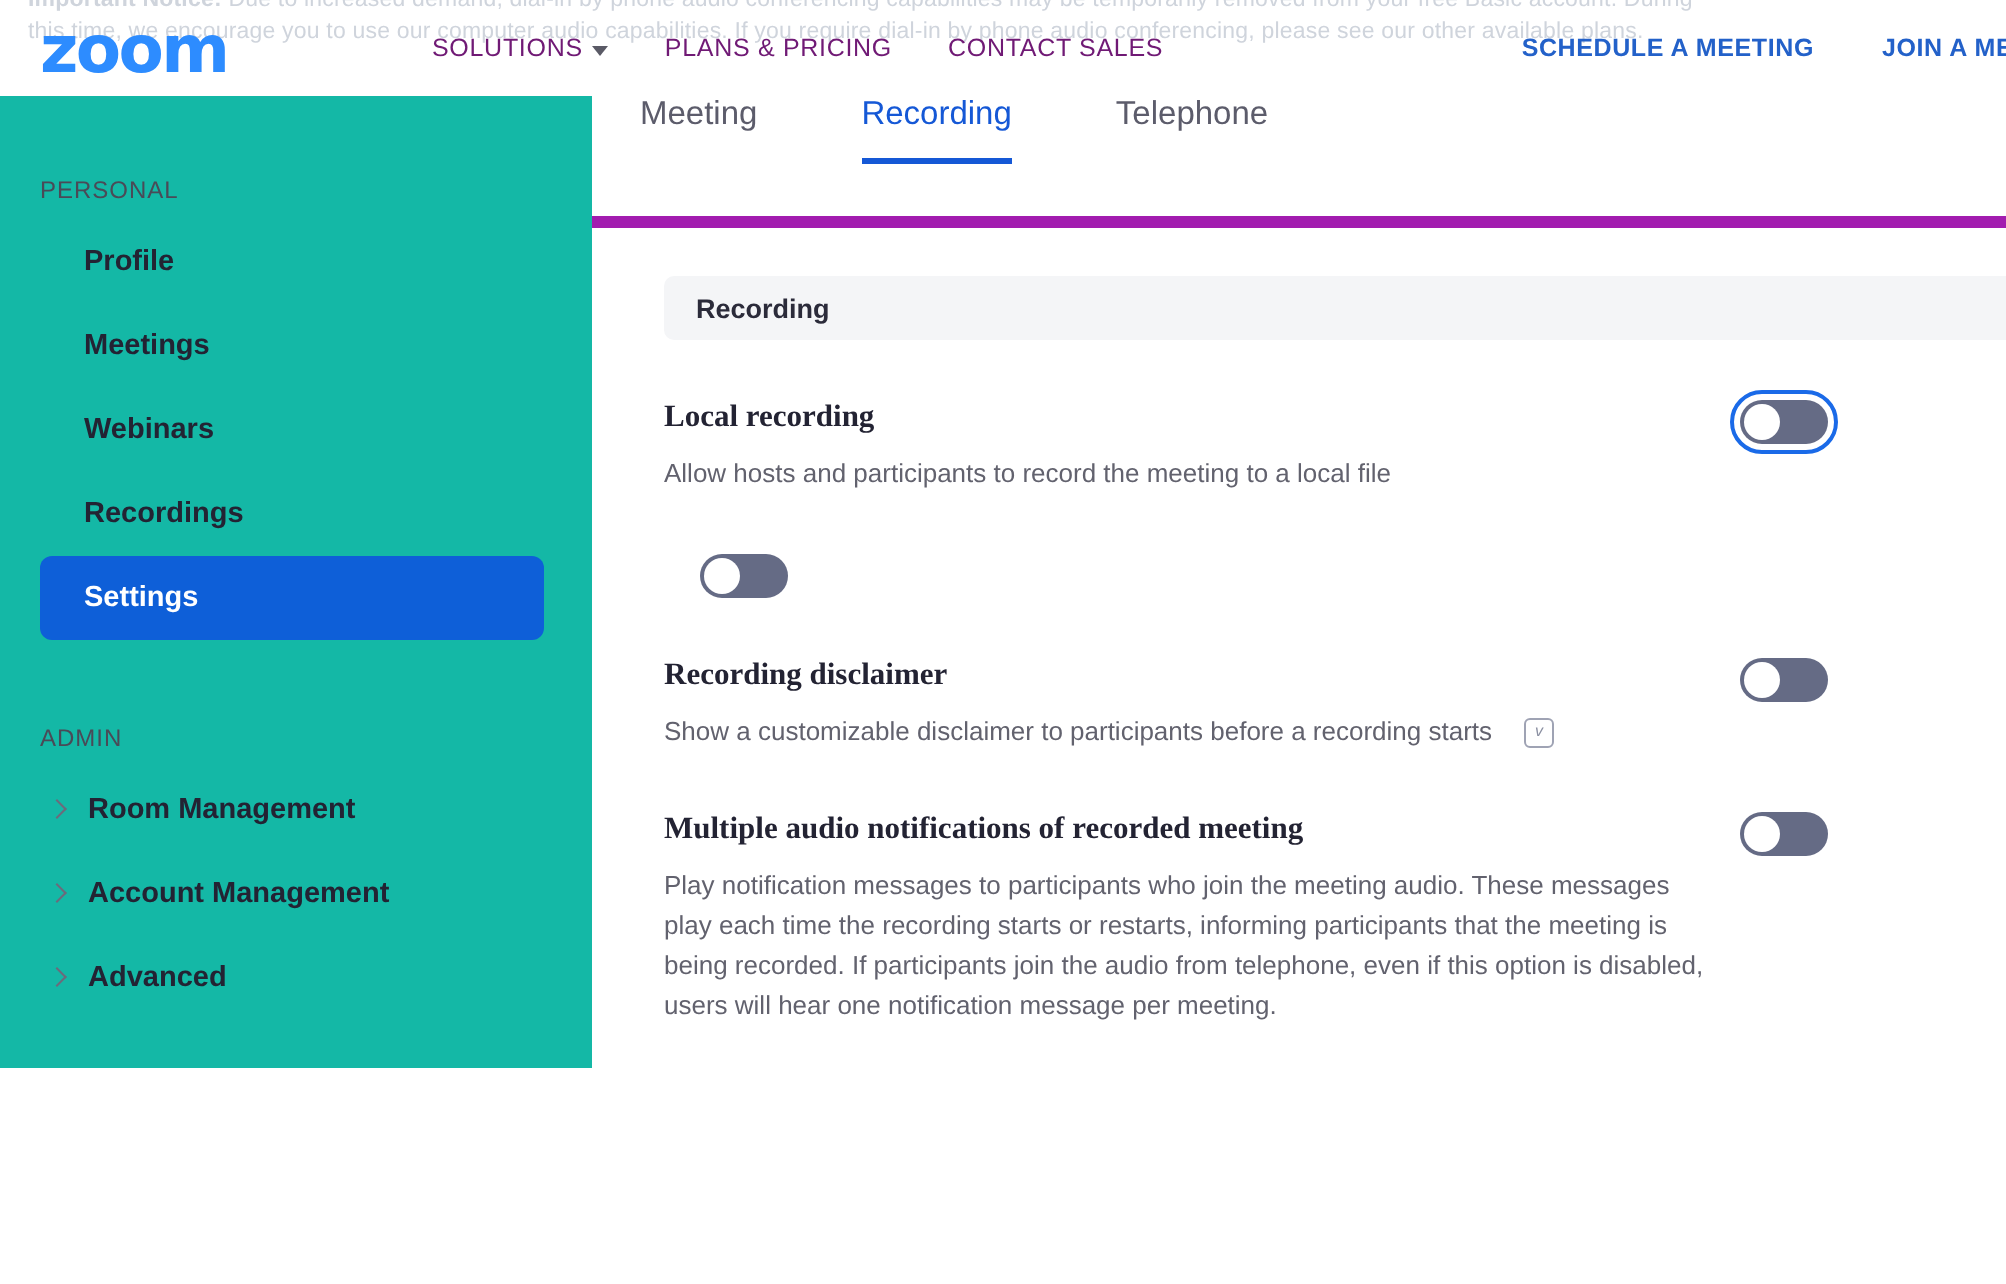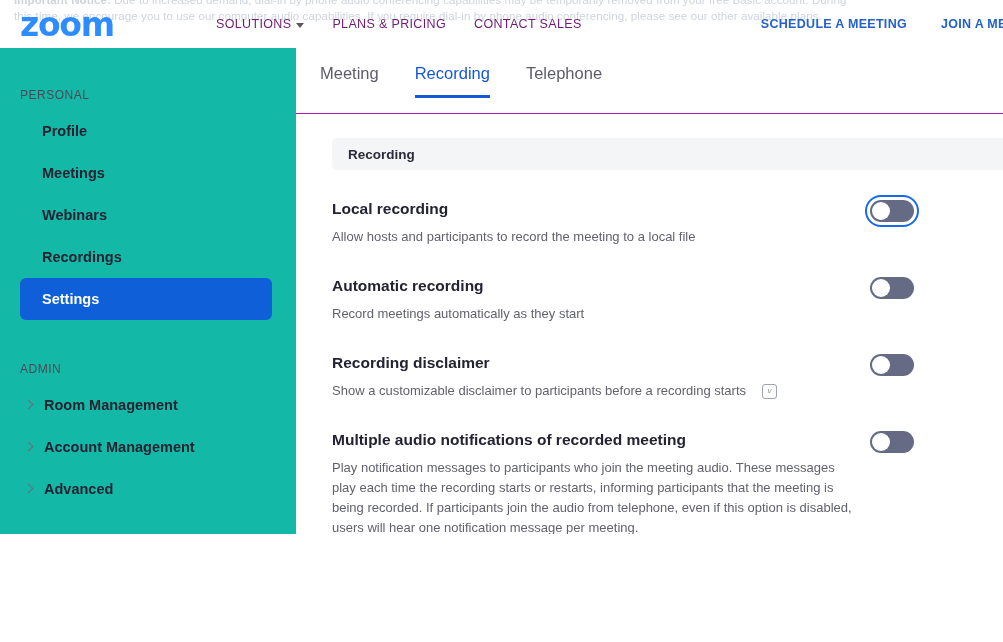--- a/index.html
+++ b/index.html
@@ -179,25 +179,25 @@
     position: absolute;
     top: 48px; left: 296px;
     width: 707px; height: 594px;
     background: #ffffff;
     z-index: 2;
     overflow: hidden;
   }
 
   .tabs {
     display: flex;
-    align-items: center;
+    align-items: flex-start;
     height: 66px;
     padding-left: 24px;
-    gap: 36px;
-    border-bottom: 1px solid #a21caf;
+    gap: 52px;
+    border-bottom: 6px solid #a21caf;
   }
   .tab {
     font-size: 16.5px;
     color: #5c5c6b;
     padding-bottom: 14px;
     position: relative;
     cursor: pointer;
     white-space: nowrap;
   }
   .tab.active {
@@ -236,20 +236,21 @@
   }
   .setting-texts {
     width: 520px;
     flex: none;
   }
   .setting-title {
     font-size: 15.5px;
     font-weight: bold;
     color: #232333;
     line-height: 22px;
+    font-family: Liberation Serif, serif;
   }
   .setting-desc {
     margin-top: 7px;
     font-size: 13px;
     color: #62626e;
     line-height: 20px;
   }
   .setting-desc-row {
     display: flex;
     align-items: center;
@@ -373,24 +374,20 @@
           <div class="setting-desc">Allow hosts and participants to record the meeting to a local file</div>
         </div>
         <div class="toggle-wrap">
           <div class="toggle focused">
             <div class="knob"></div>
           </div>
         </div>
       </div>
 
       <div class="setting">
-        <div class="setting-texts">
-          <div class="setting-title">Automatic recording</div>
-          <div class="setting-desc">Record meetings automatically as they start</div>
-        </div>
         <div class="toggle-wrap">
           <div class="toggle">
             <div class="knob"></div>
           </div>
         </div>
       </div>
 
       <div class="setting">
         <div class="setting-texts">
           <div class="setting-title">Recording disclaimer</div>

